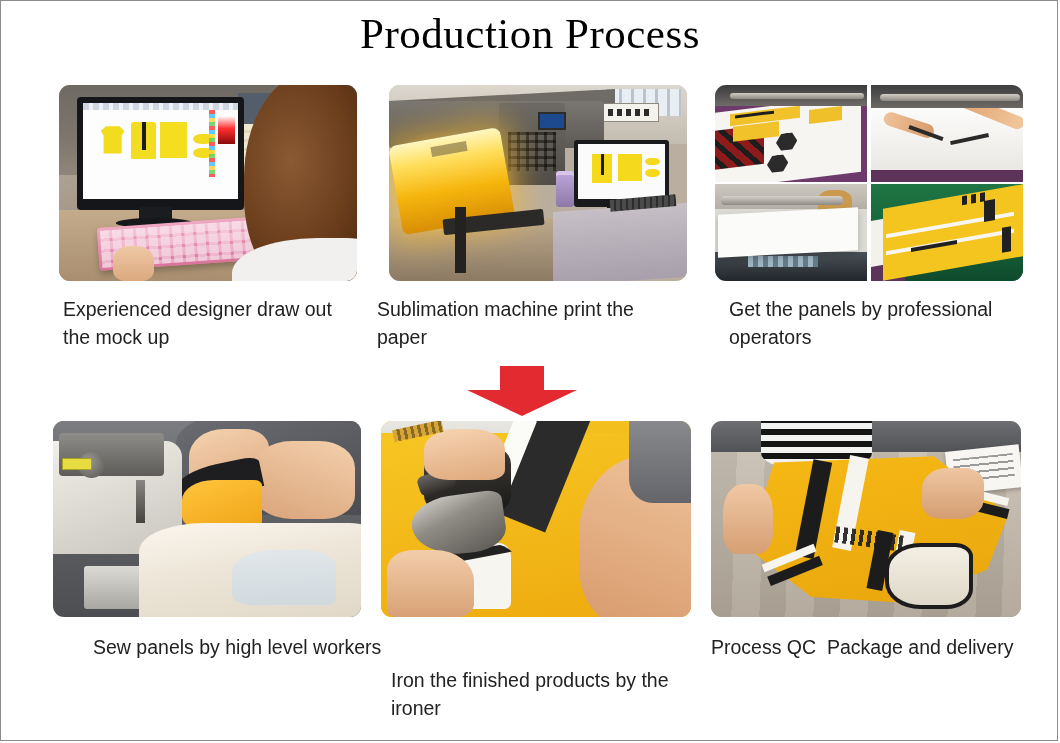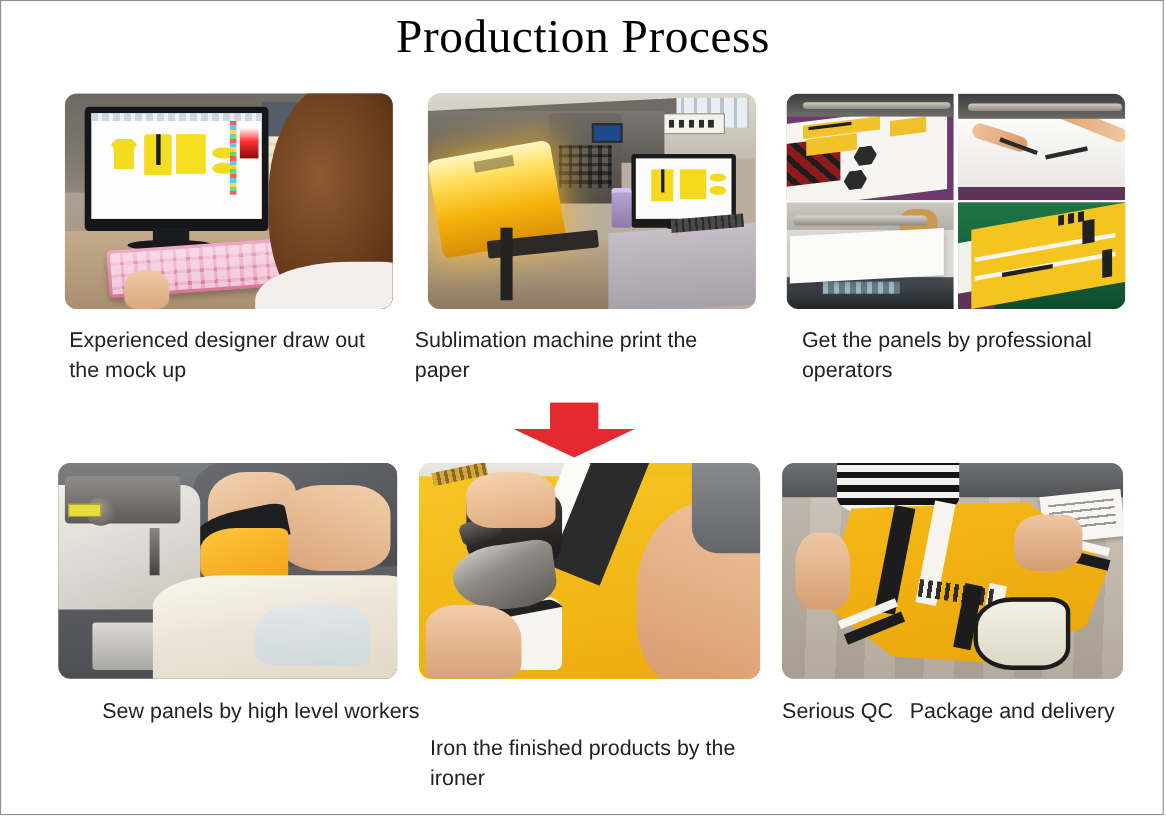--- a/index.html
+++ b/index.html
@@ -579,17 +579,17 @@
         <div class="jblk3"></div>
           <div class="jwht3"></div>
         <div class="jblk4"></div>
           <div class="jwht4"></div>
         <div class="brand"></div>
         <div class="collar"></div>
         <div class="handL"></div>
           <div class="handR"></div>
       </div>
     </div>
-    <div class="caption" style="left:710px; top:632px; width:120px;">Serious QC</div>
+    <div class="caption" style="left:710px; top:632px; width:120px;">Process QC</div>
     <div class="caption" style="left:826px; top:632px; width:210px;">Package and delivery</div>
   </div>
 
 </div>
 
 </body></html>

